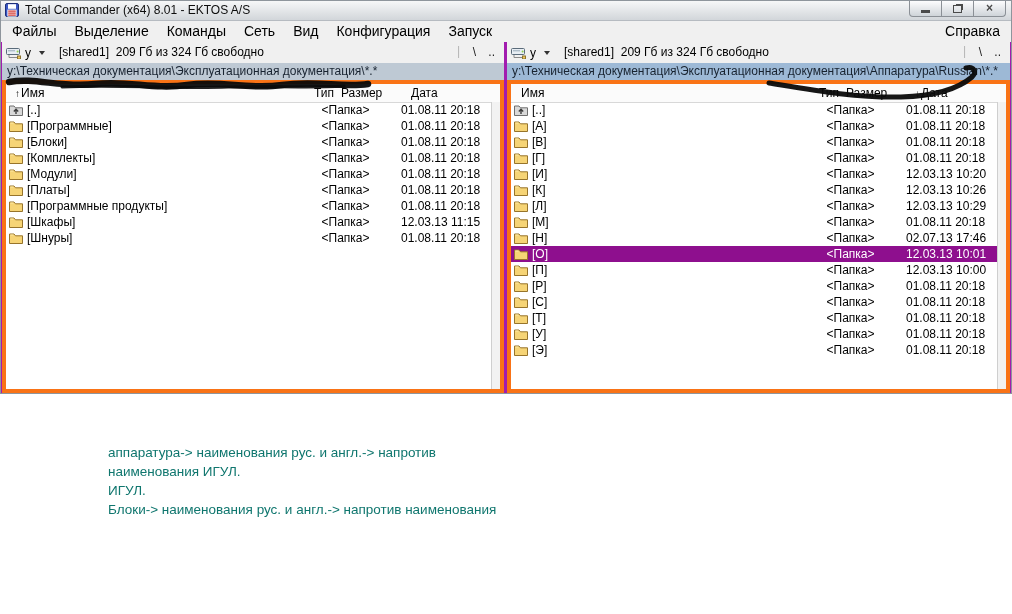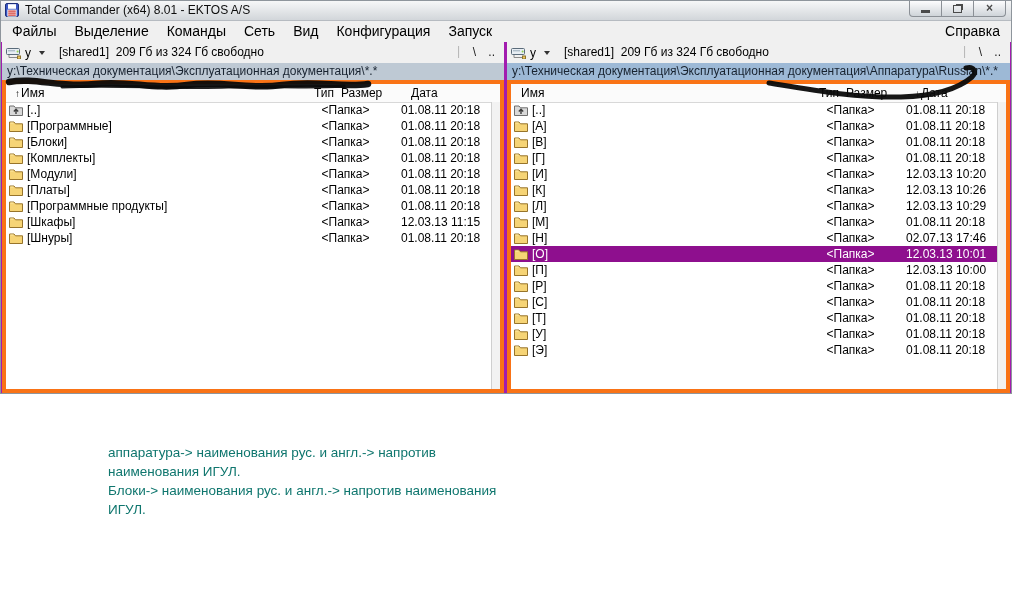--- a/index.html
+++ b/index.html
@@ -446,15 +446,15 @@
 
 <svg class="scribble" width="1012" height="614" viewBox="0 0 1012 614">
   <path d="M9,82 C35,77 60,88 95,84 C130,80 152,90 187,85 C222,80 247,90 282,85 C317,80 342,88 368,84" fill="none" stroke="#0a0a0a" stroke-width="6.5" stroke-linecap="round" opacity="0.95"></path>
   <path d="M62,87 C115,84 170,89 228,87 C268,86 310,88 344,86" fill="none" stroke="#0a0a0a" stroke-width="3" stroke-linecap="round" opacity="0.9"></path>
   <path d="M769,83 C812,90 856,98 901,97 C936,96 958,89 972,77 C977,72 974,66 966,68" fill="none" stroke="#0a0a0a" stroke-width="5" stroke-linecap="round" opacity="0.95"></path>
 </svg>
 
 <div class="annotation">
   <div>аппаратура-&gt; наименования рус. и англ.-&gt; напротив</div>
   <div>наименования ИГУЛ.</div>
+  <div>ИГУЛ.</div>
   <div>Блоки-&gt; наименования рус. и англ.-&gt; напротив наименования</div>
-  <div>ИГУЛ.</div>
 </div>
 
 </body></html>

